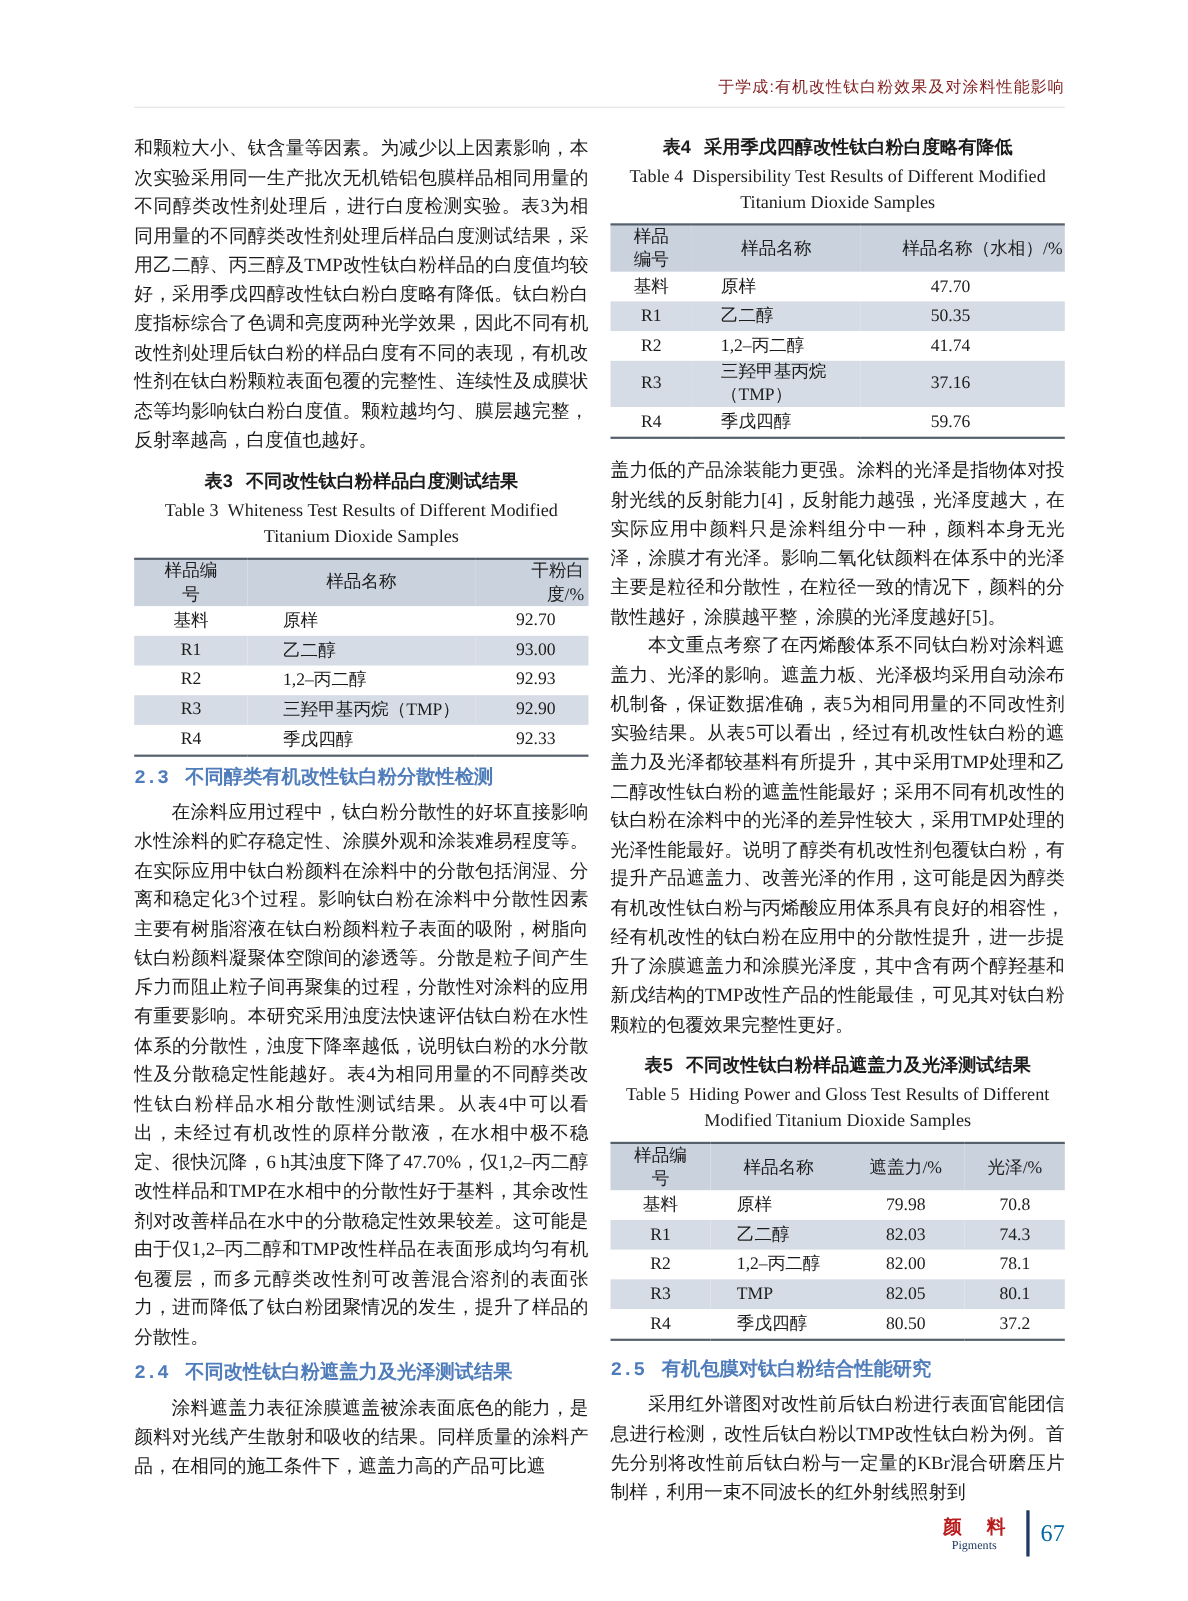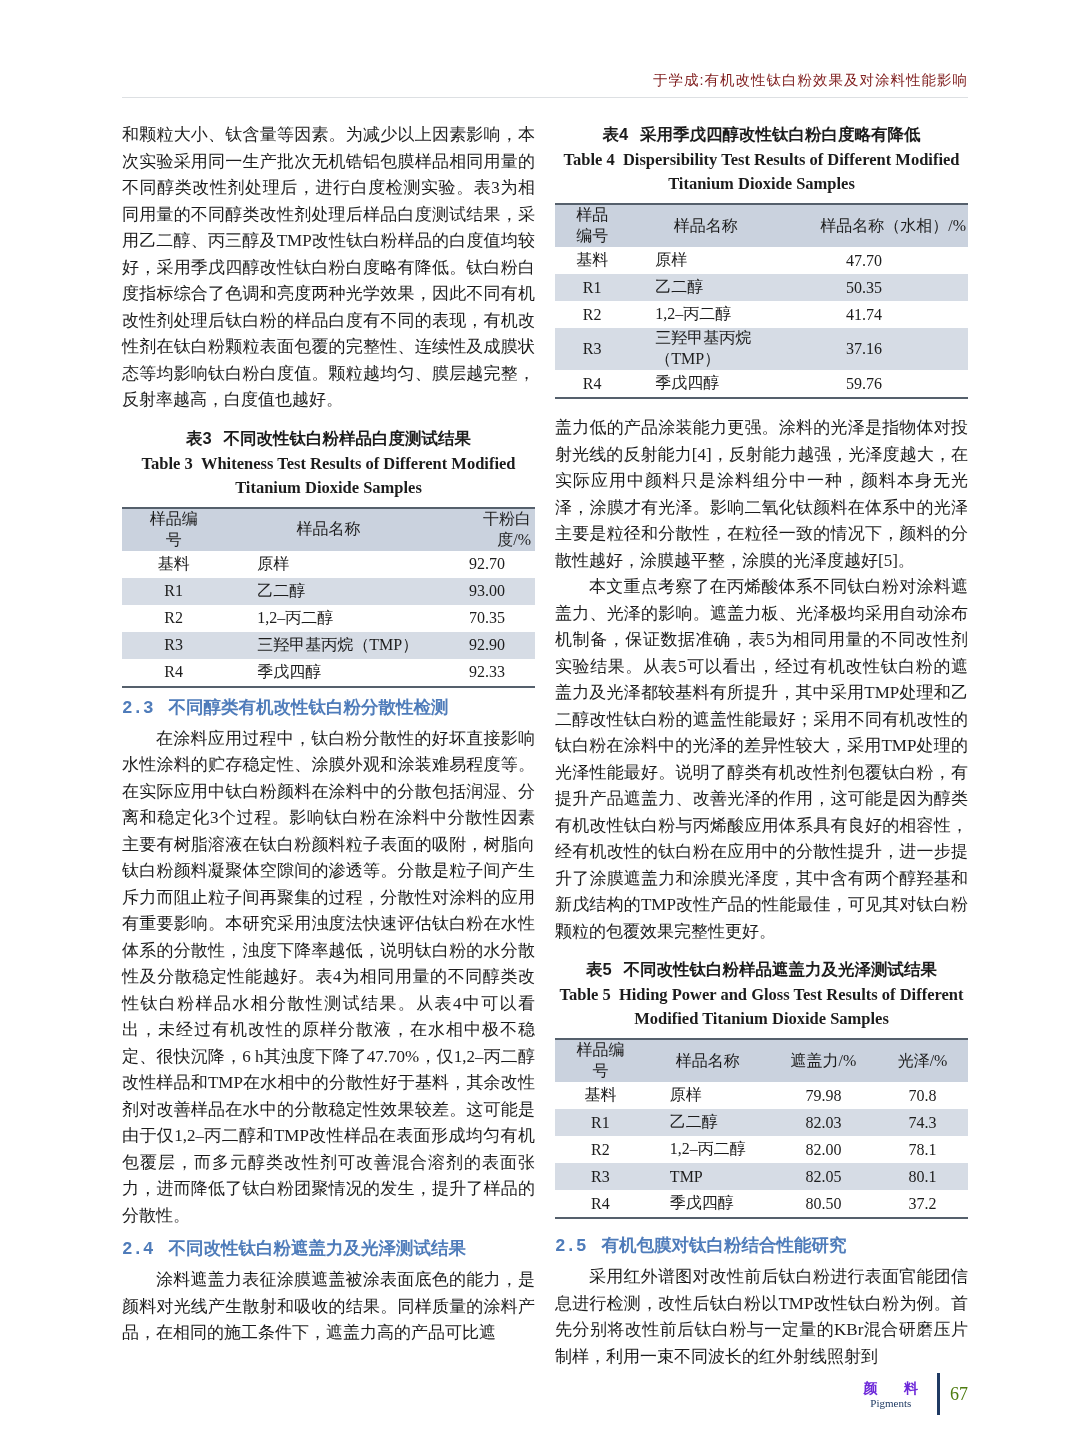--- a/index.html
+++ b/index.html
@@ -61,21 +61,21 @@
     font-family:"Liberation Sans","DejaVu Sans",sans-serif;
     font-weight:bold;
     font-size:16.5px;
     line-height:24px;
     margin:12px 0 2px 0;
   }
   .cap-num{margin-right:12px;}
   .tbl-caption-en{
     text-align:center;
     font-family:"Liberation Serif","DejaVu Serif",serif;
-    font-weight:bold;
+    font-weight:normal;
     font-size:16.5px;
     line-height:24px;
     margin:0 0 7px 0;
   }
   
   .paper-table{
     width:100%;
     border-collapse:collapse;
     border-top:2px solid #55606c;
     border-bottom:2px solid #55606c;
@@ -117,40 +117,40 @@
   .footer{
     position:absolute;
     right:112px;
     bottom:40px;
     display:flex;
     align-items:center;
     gap:10px;
   }
   .journal-block{display:flex;flex-direction:column;align-items:center;}
   .journal-zh{
-    font-family:Liberation Mono, monospace;
+    font-family:Liberation Sans, sans-serif;
     font-weight:bold;
-    font-size:14px;
+    font-size:17px;
     letter-spacing:9px;
-    color:#6d28d9;
+    color:#b91c1c;
     padding-left:9px; 
   }
   .journal-en{
     font-size:11px;
     color:#1f3a63;
     margin-top:-1px;
     font-family:"Liberation Serif","DejaVu Serif",serif;
   }
   .footer-bar{
     width:3px;height:42px;
     background:#1f3a63;
   }
   .page-number{
-    font-size:18px;
-    color:#4d7c0f;
+    font-size:22px;
+    color:#0369a1;
     font-family:"Liberation Serif","DejaVu Serif",serif;
   }
 </style>
 </head>
 <body>
 
 <div class="page">
 
   <div class="running-head">于学成:有机改性钛白粉效果及对涂料性能影响</div>
   <hr class="head-rule">
@@ -181,21 +181,21 @@
                 <td>92.70</td>
               </tr>
               <tr>
                 <td>R1</td>
                 <td>乙二醇</td>
                 <td>93.00</td>
               </tr>
               <tr>
                 <td>R2</td>
                 <td>1,2–丙二醇</td>
-                <td>70.35</td>
+                <td>92.93</td>
               </tr>
               <tr>
                 <td>R3</td>
                 <td>三羟甲基丙烷（TMP）</td>
                 <td>92.90</td>
               </tr>
               <tr>
                 <td>R4</td>
                 <td>季戊四醇</td>
                 <td>92.33</td>

